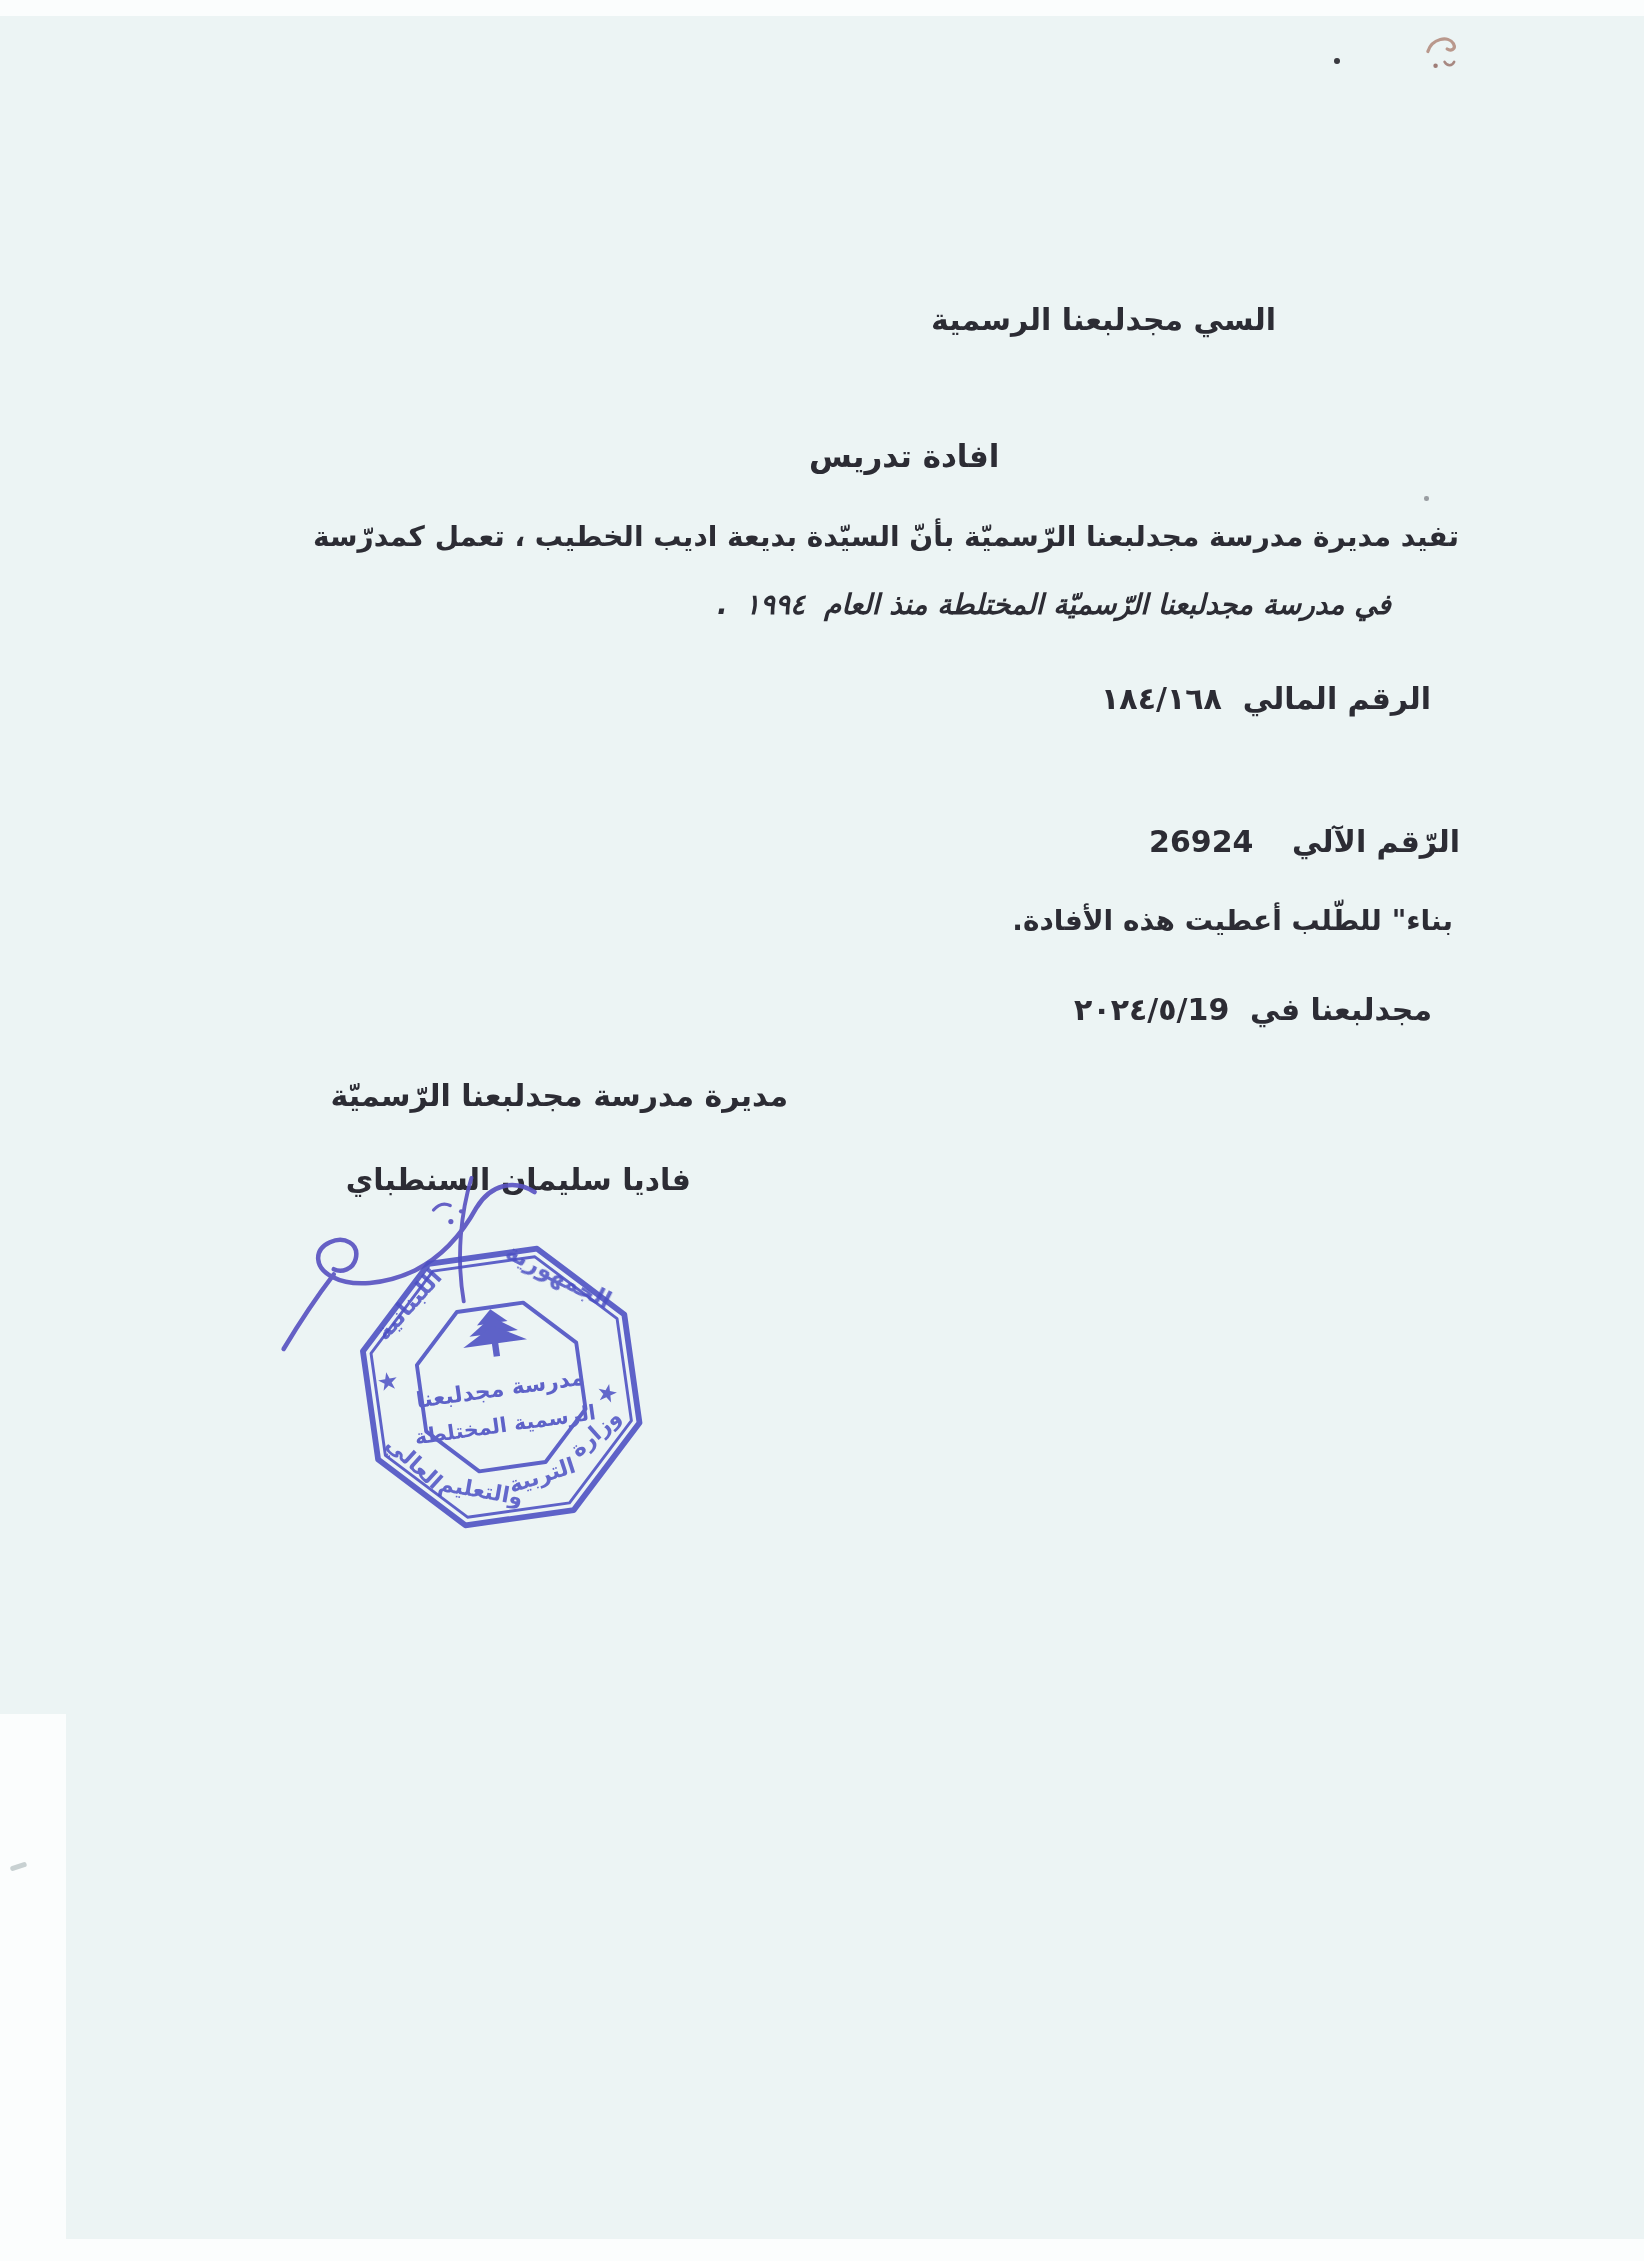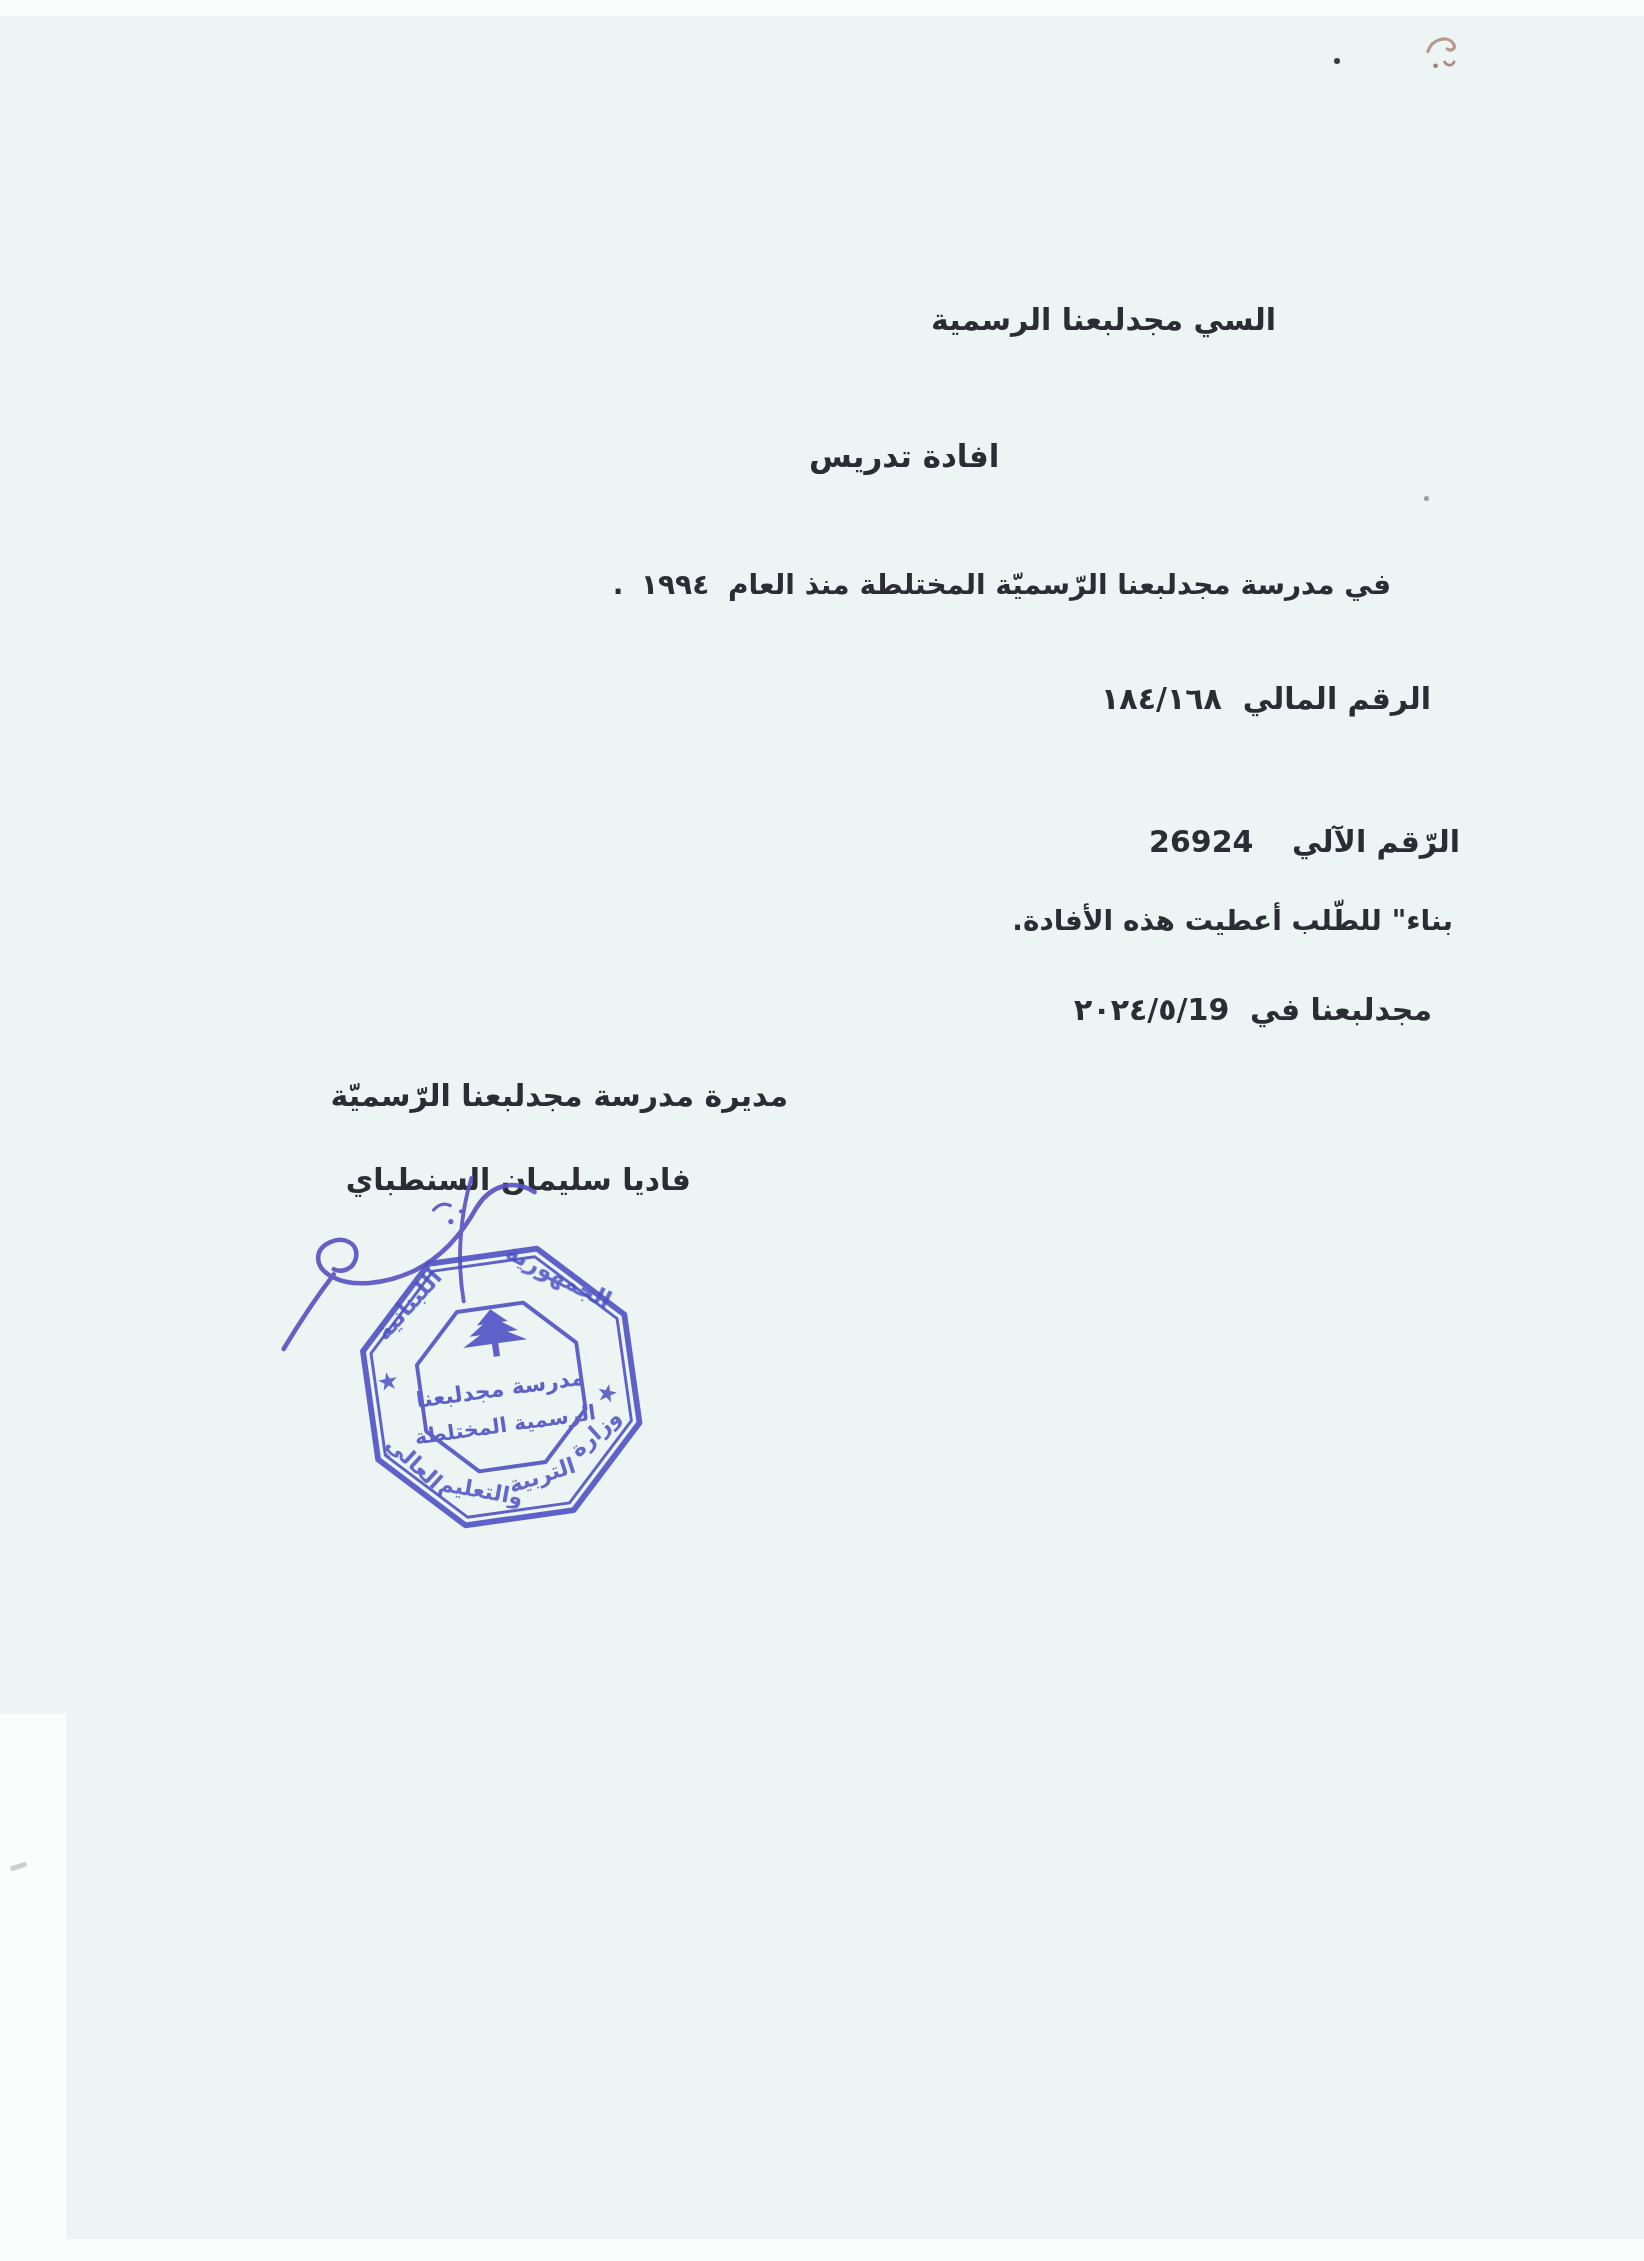--- a/index.html
+++ b/index.html
@@ -60,21 +60,22 @@
   <svg class="smudge" width="52" height="45" viewBox="0 0 80 70">
     <path d="M18 32 C 24 12, 50 6, 58 20 C 62 28, 54 32, 48 28" fill="none" stroke="#a4705f" stroke-width="5" stroke-linecap="round" opacity="0.7"></path>
     <path d="M44 48 c 4 7, 12 7, 15 0" fill="none" stroke="#8a5a50" stroke-width="4" stroke-linecap="round" opacity="0.7"></path>
     <circle cx="30" cy="54" r="3.5" fill="#7e4a42" opacity="0.7"></circle>
   </svg>
 
   <div class="line" style="right:368px;top:301px;">السي مجدلبعنا الرسمية</div>
 
   <div class="line f48" style="left:809px;top:437px;">افادة تدريس</div>
 
-  <div class="line f44" style="right:253px;top:567px;">
+  <div class="line f44" style="right:185px;top:519px;">تفيد مديرة مدرسة مجدلبعنا الرّسميّة بأنّ السيّدة بديعة اديب الخطيب ، تعمل كمدرّسة</div>
+  <div class="line f44" style="right:253px;top:587px;font-style:italic;">
     <span>في مدرسة مجدلبعنا الرّسميّة المختلطة منذ العام</span>
     <span class="num" style="margin-right:9px;">١٩٩٤</span>
     <span style="margin-right:7.7px;">.</span>
   </div>
 
   <div class="line" style="right:213px;top:680px;">
     <span>الرقم المالي</span>
     <span class="num gap-sm">١٨٤/١٦٨</span>
   </div>
 

